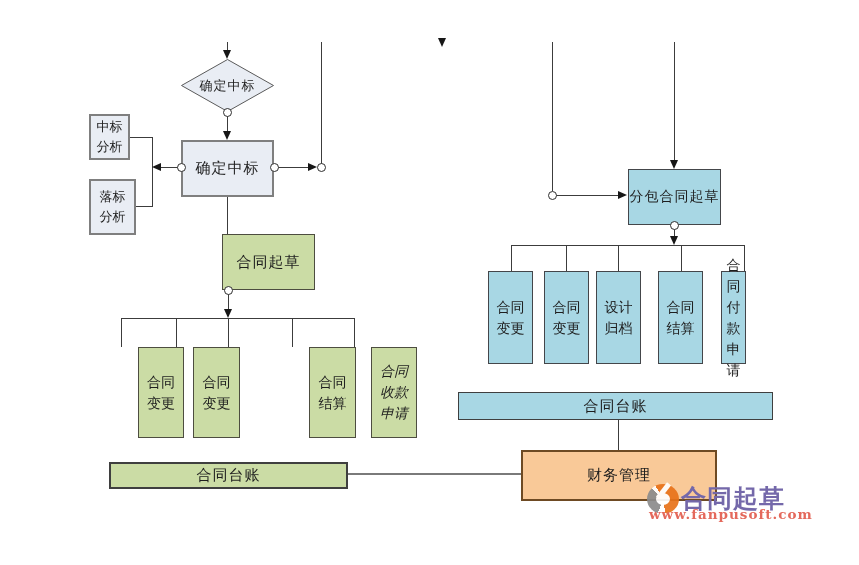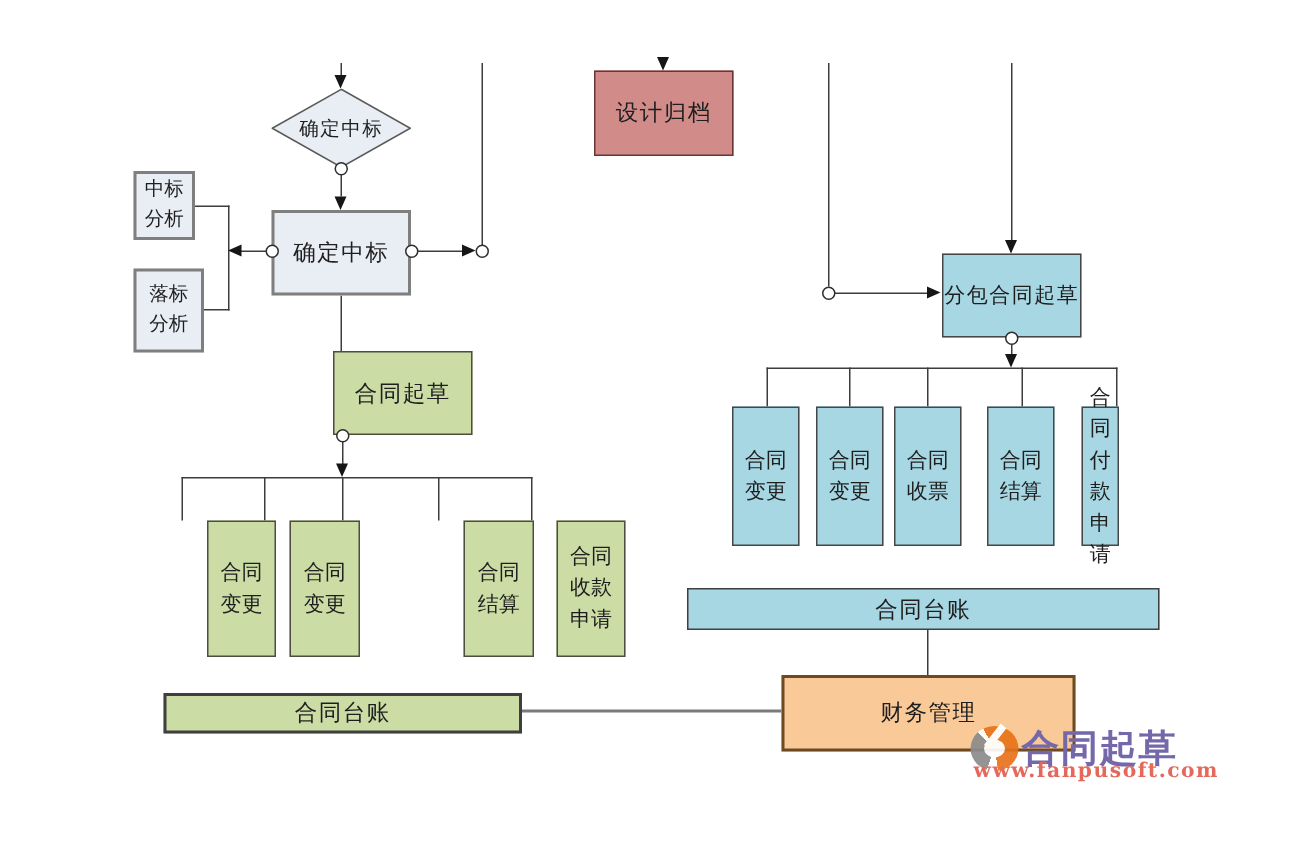--- a/index.html
+++ b/index.html
@@ -133,44 +133,41 @@
 
   <div class="box green tall" style="left:98px;top:347px;width:46px;height:91px;">
     <span class="wrap2">合同变更</span>
   </div>
   <div class="box green tall" style="left:153px;top:347px;width:47px;height:91px;">
     <span class="wrap2">合同变更</span>
   </div>
   <div class="box green tall" style="left:269px;top:347px;width:47px;height:91px;">
     <span class="wrap2">合同结算</span>
   </div>
-  <div class="box green tall" style="left:331px;top:347px;width:46px;height:91px;">
+  <div class="box green tall" style="left:331px;top:347px;width:46px;height:91px;font-style:italic;">
     <span class="wrap2">合同收款申请</span>
   </div>
 
   <div class="box bar-green" style="left:109px;top:462px;width:239px;height:27px;">
     <span>合同台账</span>
   </div>
 
-  <div class="box redbox" style="left:396px;top:47px;width:93px;height:57px;">
-    <span>设计归档</span>
-  </div>
 
   <div class="box blue" style="left:628px;top:169px;width:93px;height:56px;font-size:14px;">
     <span>分包合同起草</span>
   </div>
 
   <div class="box blue tall" style="left:488px;top:271px;width:45px;height:93px;">
     <span class="wrap2">合同变更</span>
   </div>
   <div class="box blue tall" style="left:544px;top:271px;width:45px;height:93px;">
     <span class="wrap2">合同变更</span>
   </div>
   <div class="box blue tall" style="left:596px;top:271px;width:45px;height:93px;">
-    <span class="wrap2">合同收票</span>
+    <span class="wrap2">设计归档</span>
   </div>
   <div class="box blue tall" style="left:658px;top:271px;width:45px;height:93px;">
     <span class="wrap2">合同结算</span>
   </div>
   <div class="box blue tall" style="left:721px;top:271px;width:25px;height:93px;">
     <span class="wrap2">合同付款申请</span>
   </div>
 
   <div class="box bar-blue" style="left:458px;top:392px;width:315px;height:28px;">
     <span>合同台账</span>

